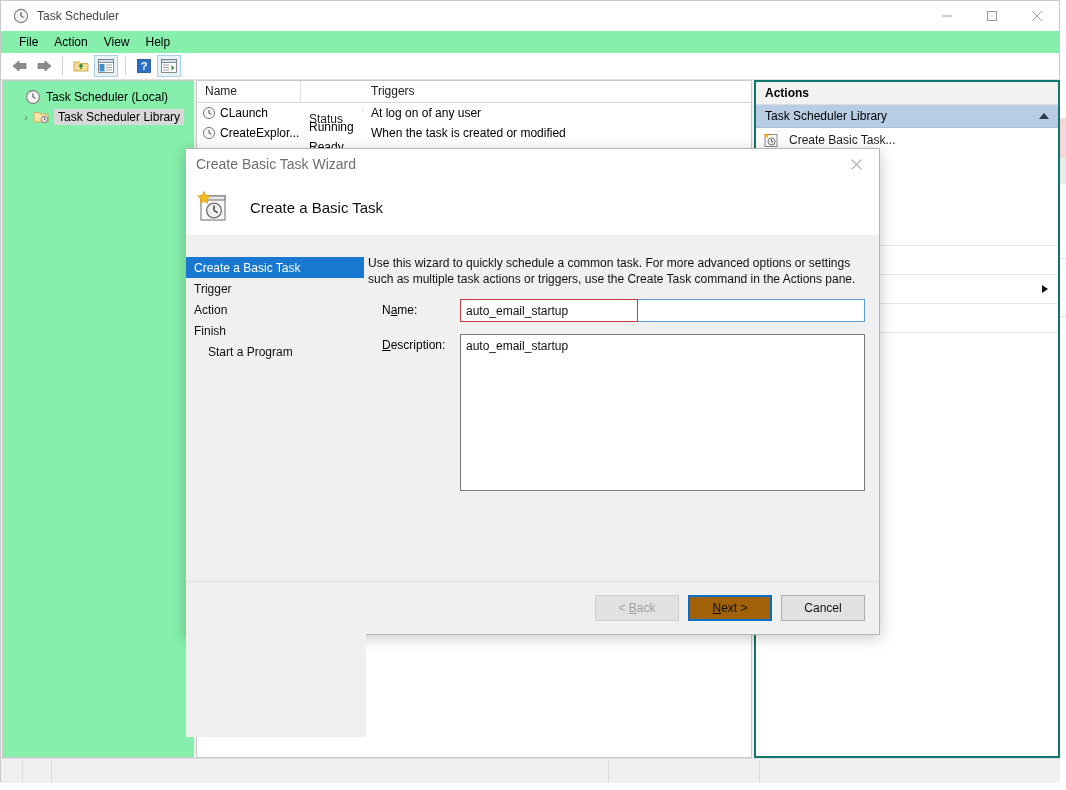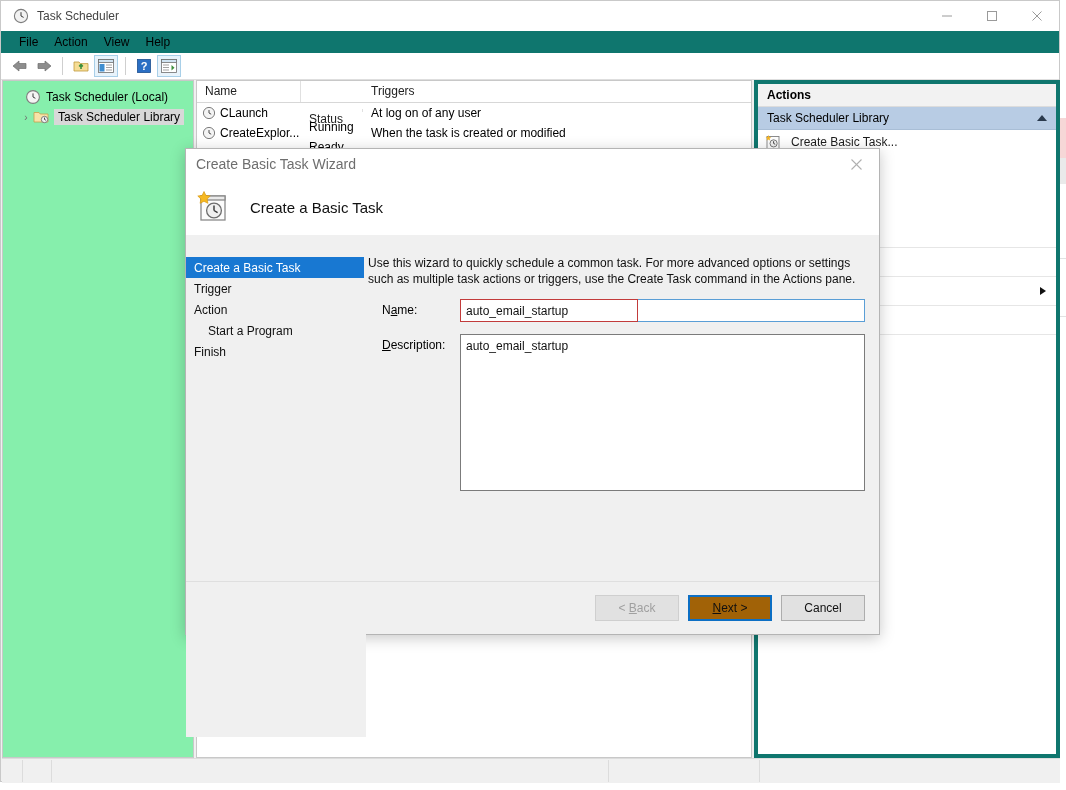--- a/index.html
+++ b/index.html
@@ -150,21 +150,21 @@
     height: 30px;
     display: flex;
     align-items: center;
     justify-content: center;
     color: #999999;
   }
   .win-btn svg { display: block; }
 
   .menubar {
     height: 22px;
-    background: #0f766e;
+    background: #86efac;
     display: flex;
     align-items: center;
     padding-left: 10px;
     font-size: 12px;
   }
   .menu-item {
     padding: 2px 8px;
     color: #000000;
     font-family: "Liberation Sans", sans-serif;
   }
@@ -279,21 +279,21 @@
   .lv-row .clock-ico {
     width: 14px; height: 14px;
     margin-right: 4px;
     flex: 0 0 auto;
   }
 
   .actions-pane {
     width: 306px;
     margin-left: 2px;
     background: #ffffff;
-    border: 4px solid #0f766e;
+    border: 2px solid #0f766e;
     box-sizing: border-box;
   }
   .actions-title {
     height: 22px;
     background: #f2f2f2;
     border-bottom: 1px solid #dcdcdc;
     display: flex;
     align-items: center;
     padding-left: 9px;
     font-weight: bold;
@@ -783,22 +783,22 @@
     </span>
     <span class="wz-banner-text">Create a Basic Task</span>
   </div>
 
   <div class="wz-body">
 
     <div class="wz-steps">
       <div class="wz-step active">Create a Basic Task</div>
       <div class="wz-step">Trigger</div>
       <div class="wz-step">Action</div>
+      <div class="wz-step">Finish</div>
       <div class="wz-step indent">Start a Program</div>
-      <div class="wz-step">Finish</div>
     </div>
 
     <div class="wz-main">
       <div class="wz-intro">Use this wizard to quickly schedule a common task.  For more advanced options or settings</div>
       <div class="wz-intro" style="margin-top:0">such as multiple task actions or triggers, use the Create Task command in the Actions pane.</div>
 
       <div class="field-row">
         <div class="field-label"><span>N</span><u>a</u><span>me:</span></div>
         <div class="name-wrap">
           <input class="name-input" type="text" value="auto_email_startup" style="">

